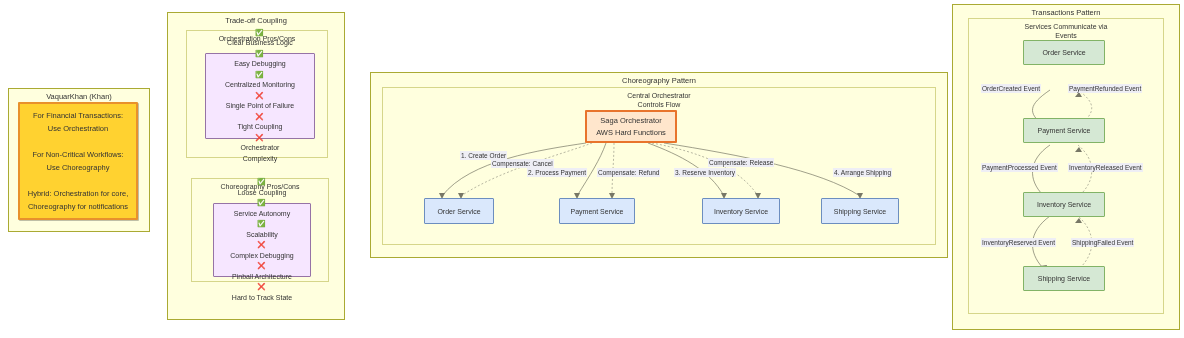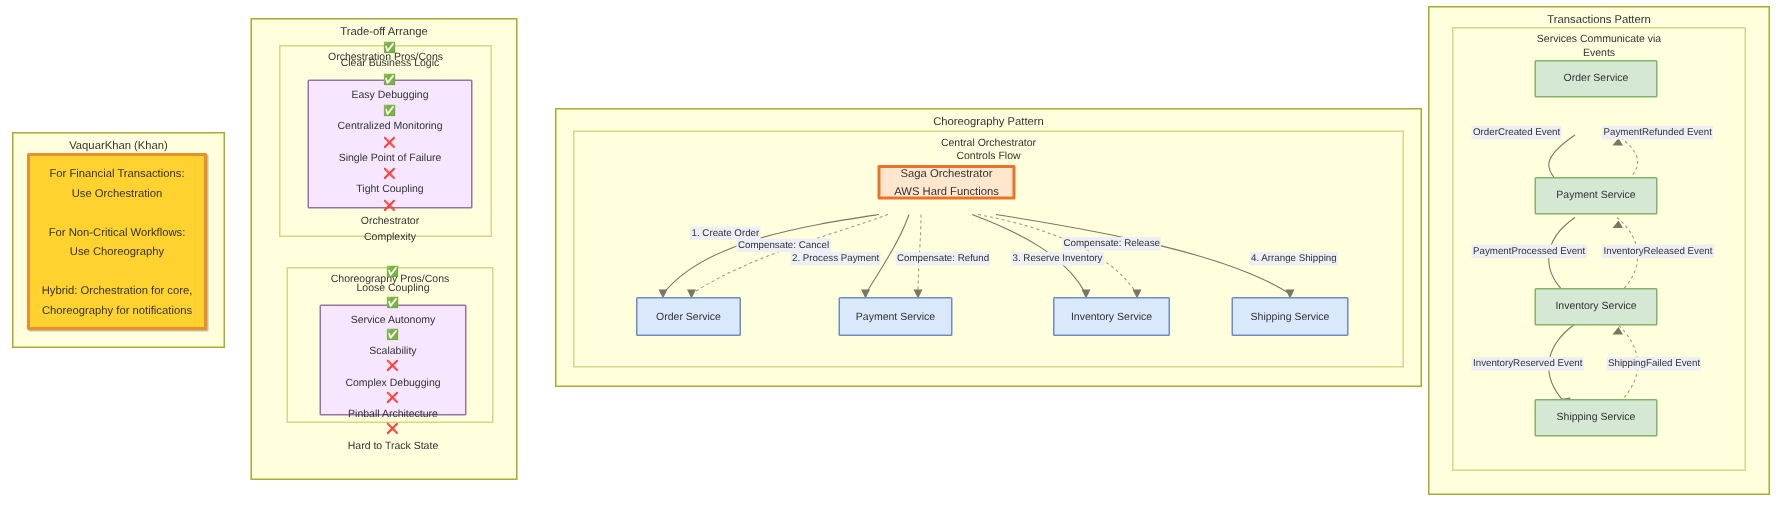--- a/index.html
+++ b/index.html
@@ -135,21 +135,21 @@
 Use Orchestration
 
 For Non-Critical Workflows:
 Use Choreography
 
 Hybrid: Orchestration for core,
 Choreography for notifications</span>
 </div>
 
 <div class="panel" style="left:167px; top:12px; width:178px; height:308px;">
-  <div class="panel-title">Trade-off Arrange</div>
+  <div class="panel-title">Trade-off Coupling</div>
 </div>
 
 <div class="subpanel" style="left:186px; top:30px; width:142px; height:128px;">
   <div class="subpanel-title">Orchestration Pros/Cons</div>
 </div>
 <div class="node node-purple" style="left:205px; top:53px; width:110px; height:86px;">
   <div id="orch-list" style="width:100%">
       <div class="prosconline">
         <span class="mk">✅ </span>
         <span>Clear Business Logic</span>
@@ -233,21 +233,21 @@
     <polygon points="442,199 439,193 445,193"></polygon>
     <polygon points="461,199 458,193 464,193"></polygon>
     <polygon points="577,199 574,193 580,193"></polygon>
     <polygon points="612,199 609,193 615,193"></polygon>
     <polygon points="724,199 721,193 727,193"></polygon>
     <polygon points="758,199 755,193 761,193"></polygon>
     <polygon points="860,199 857,193 863,193"></polygon>
   </g>
 </svg>
 
-<div class="node node-orange" style="left:585px; top:110px; width:92px; height:23px;text-align:center;">
+<div class="node node-orange" style="left:585px; top:110px; width:92px; height:33px;text-align:center;">
   <span>Saga Orchestrator</span>
   <span>AWS Hard Functions</span>
 </div>
 
 <div class="edge-label" style="left:460px; top:151px;">1. Create Order</div>
 <div class="edge-label" style="left:491px; top:159px;">Compensate: Cancel</div>
 <div class="edge-label" style="left:527px; top:168px;">2. Process Payment</div>
 <div class="edge-label" style="left:597px; top:168px;">Compensate: Refund</div>
 <div class="edge-label" style="left:674px; top:168px;">3. Reserve Inventory</div>
 <div class="edge-label" style="left:708px; top:158px;">Compensate: Release</div>

